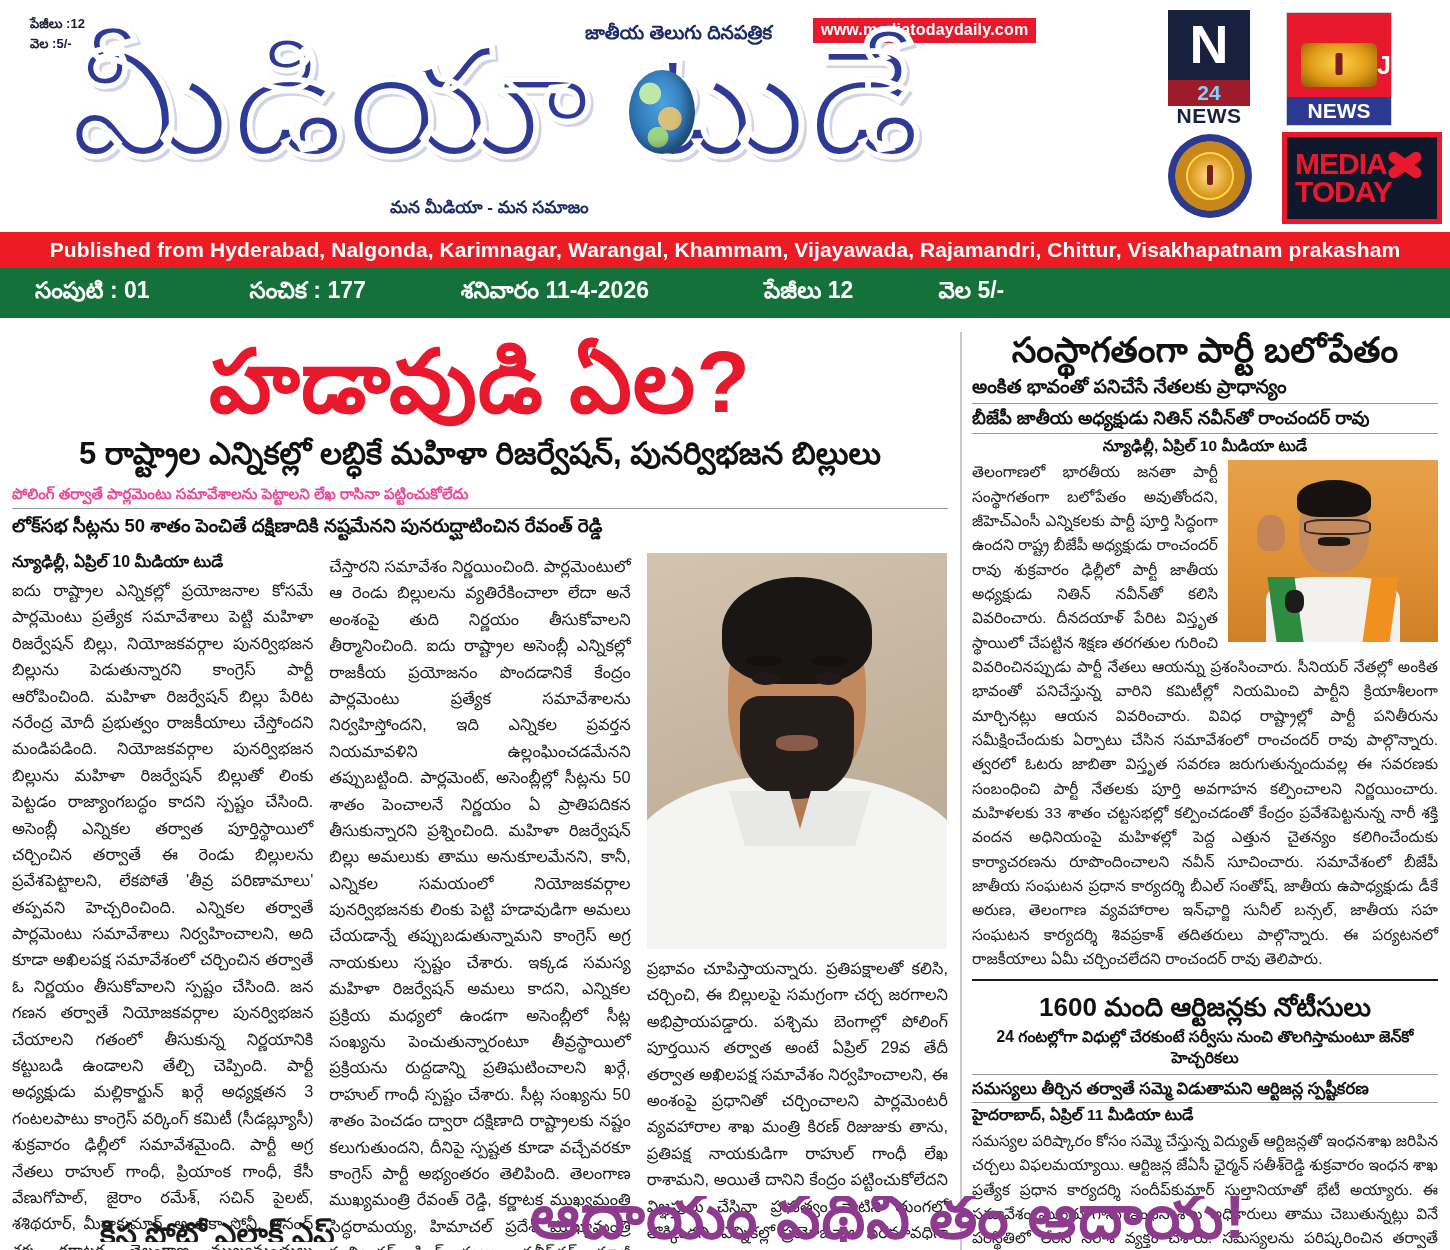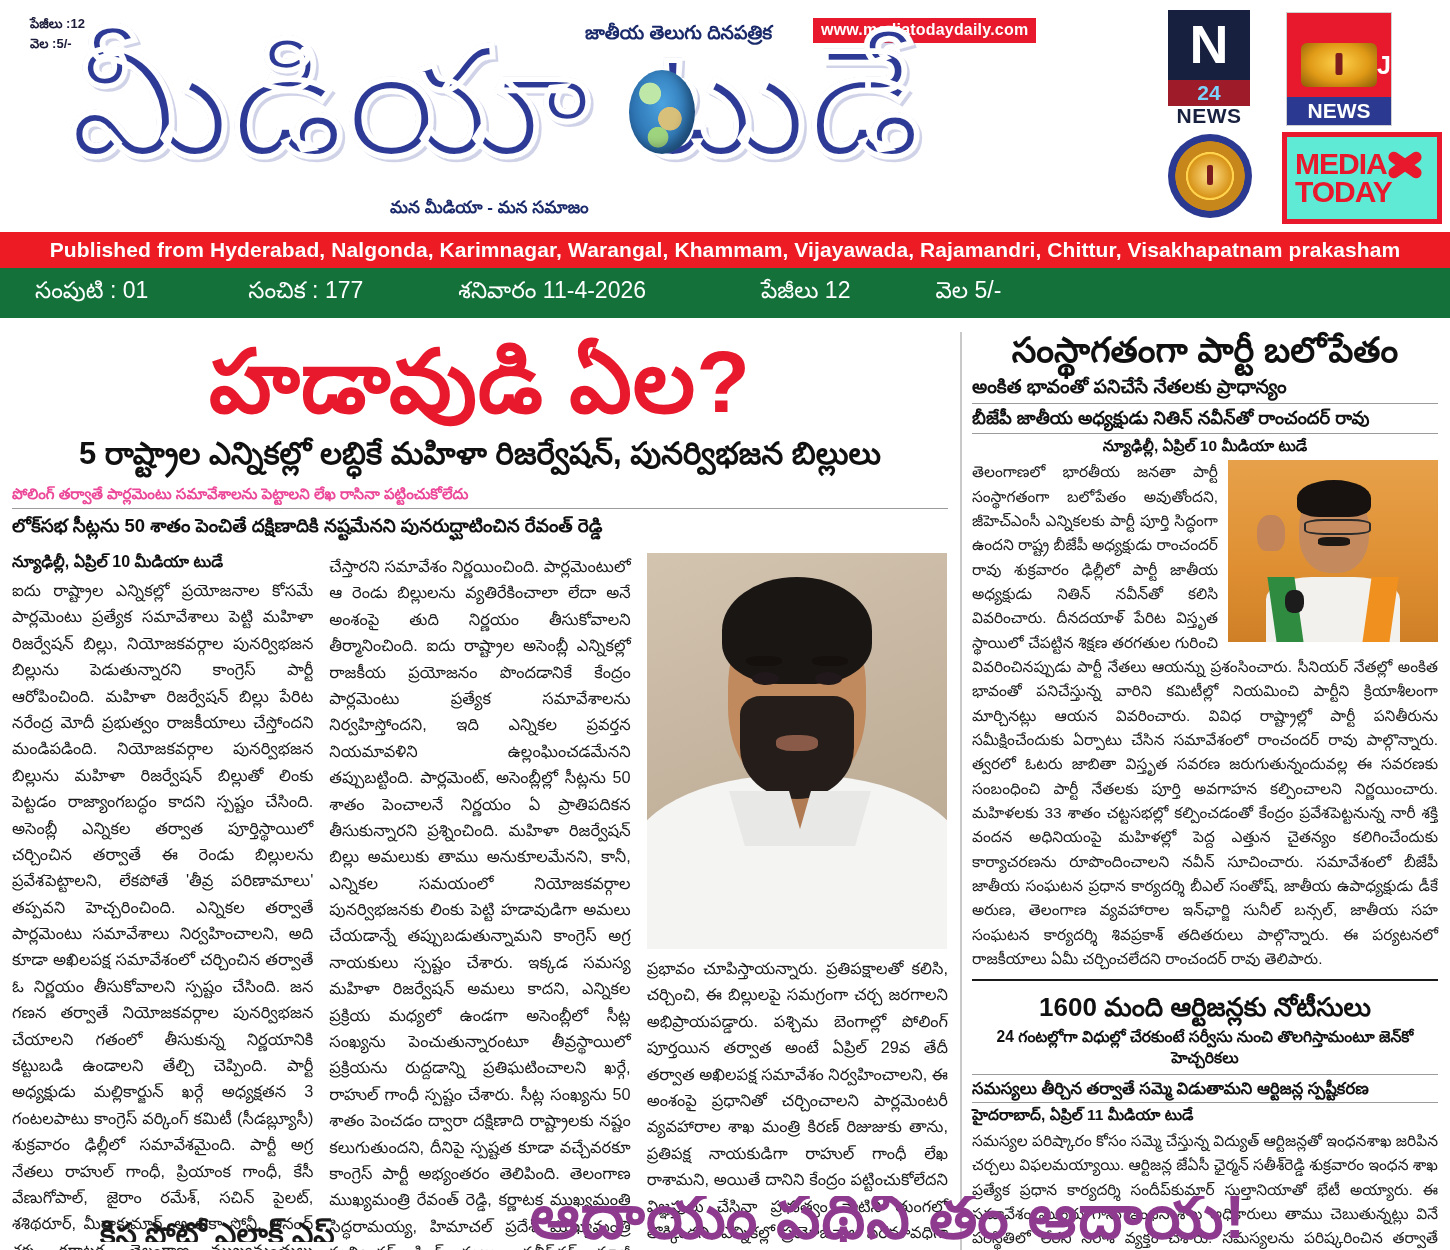--- a/index.html
+++ b/index.html
@@ -65,40 +65,40 @@
   .awja .emb:after{content:"";position:absolute;left:50%;top:22%;transform:translateX(-50%);width:7px;height:22px;background:#7b1d1d;border-radius:2px;}
   .awja .nb{position:absolute;left:0;bottom:0;width:104px;height:28px;background:#2b3990;}
   .awja .nb span{position:absolute;left:50%;top:50%;transform:translate(-50%,-50%);color:#fff;font-size:21px;font-weight:bold;}
 
   .seal{left:26px;top:128px;width:84px;height:84px;border-radius:50%;
     background:radial-gradient(circle at 50% 50%, #ffd34d 0 40%, #c8871a 41% 58%, #2b3990 59% 78%, #e8192c 79% 100%);}
   .seal .inner{position:absolute;left:50%;top:50%;transform:translate(-50%,-50%);width:44px;height:44px;border-radius:50%;
     background:radial-gradient(circle, #ffe08a 0%, #d79317 70%, #8a5a05 100%);}
   .seal .inner:after{content:"";position:absolute;left:50%;top:26%;transform:translateX(-50%);width:6px;height:20px;background:#7b1d1d;border-radius:2px;}
 
-  .mtoday{left:140px;top:126px;width:150px;height:82px;border:5px solid #e8192c;background:#5eead4;}
+  .mtoday{left:140px;top:126px;width:150px;height:82px;border:5px solid #e8192c;background:#0f172a;}
   .mtoday .m1{position:absolute;left:8px;top:12px;color:#e8192c;font-size:30px;font-weight:bold;letter-spacing:-1px;line-height:1;}
   .mtoday .m2{position:absolute;left:8px;top:40px;color:#e8192c;font-size:30px;font-weight:bold;letter-spacing:-1px;line-height:1;}
   .mtoday .star{position:absolute;right:12px;top:8px;width:40px;height:40px;
      background:radial-gradient(circle at 50% 50%, #e8192c 0 22%, transparent 23%);}
   .mtoday .star:before,.mtoday .star:after{content:"";position:absolute;left:50%;top:50%;width:38px;height:11px;background:#e8192c;border-radius:6px;transform-origin:50% 50%;}
   .mtoday .star:before{transform:translate(-50%,-50%) rotate(35deg);}
   .mtoday .star:after{transform:translate(-50%,-50%) rotate(-35deg);}
 
   
   .redbar{
     height:36px;background:#ed1c24;color:#fff;
     display:flex;align-items:center;justify-content:center;
     font-size:21px;font-weight:bold;letter-spacing:.1px;white-space:nowrap;
   }
   
   .greenbar{
     height:50px;background:#14713a;color:#fff;
     display:flex;align-items:center;
-    font-size:23px;font-weight:normal;white-space:nowrap;
+    font-size:23px;font-weight:bold;white-space:nowrap;
   }
   .greenbar span{display:inline-block;}
   .gb1{margin-left:35px;}
   .gb2{margin-left:100px;}
   .gb3{margin-left:95px;}
   .gb4{margin-left:115px;}
   .gb5{margin-left:85px;}
 
   
   .content{position:relative;display:flex;padding-top:8px;}

